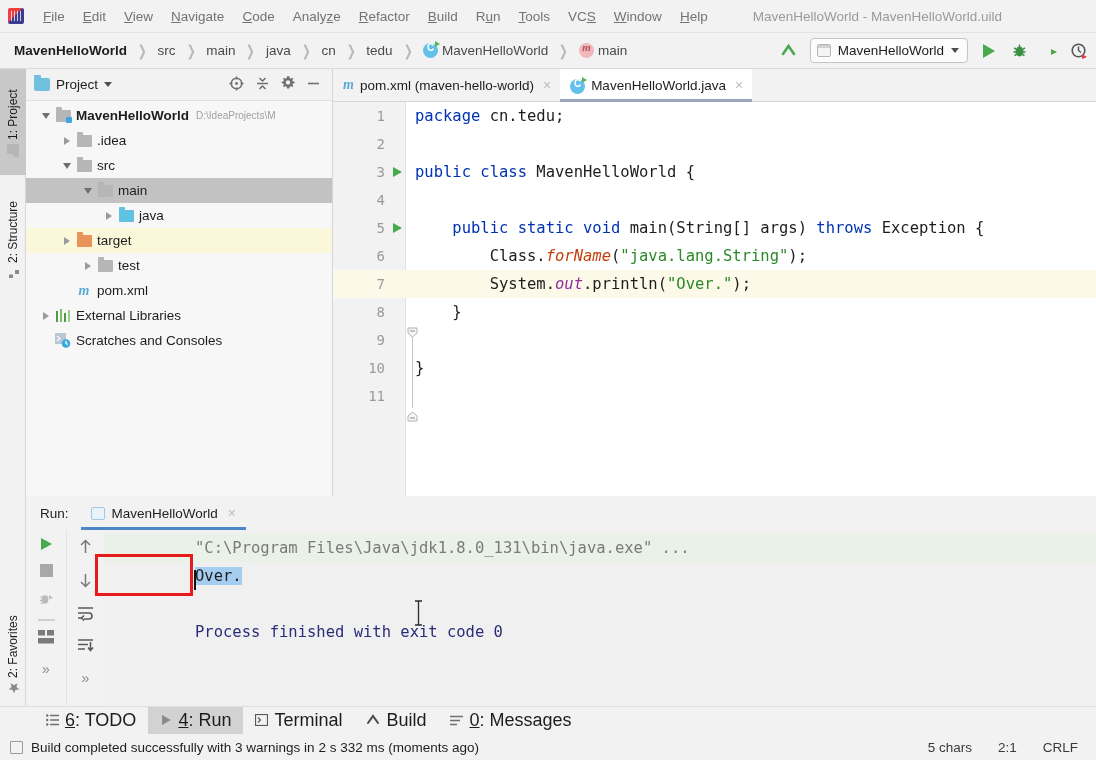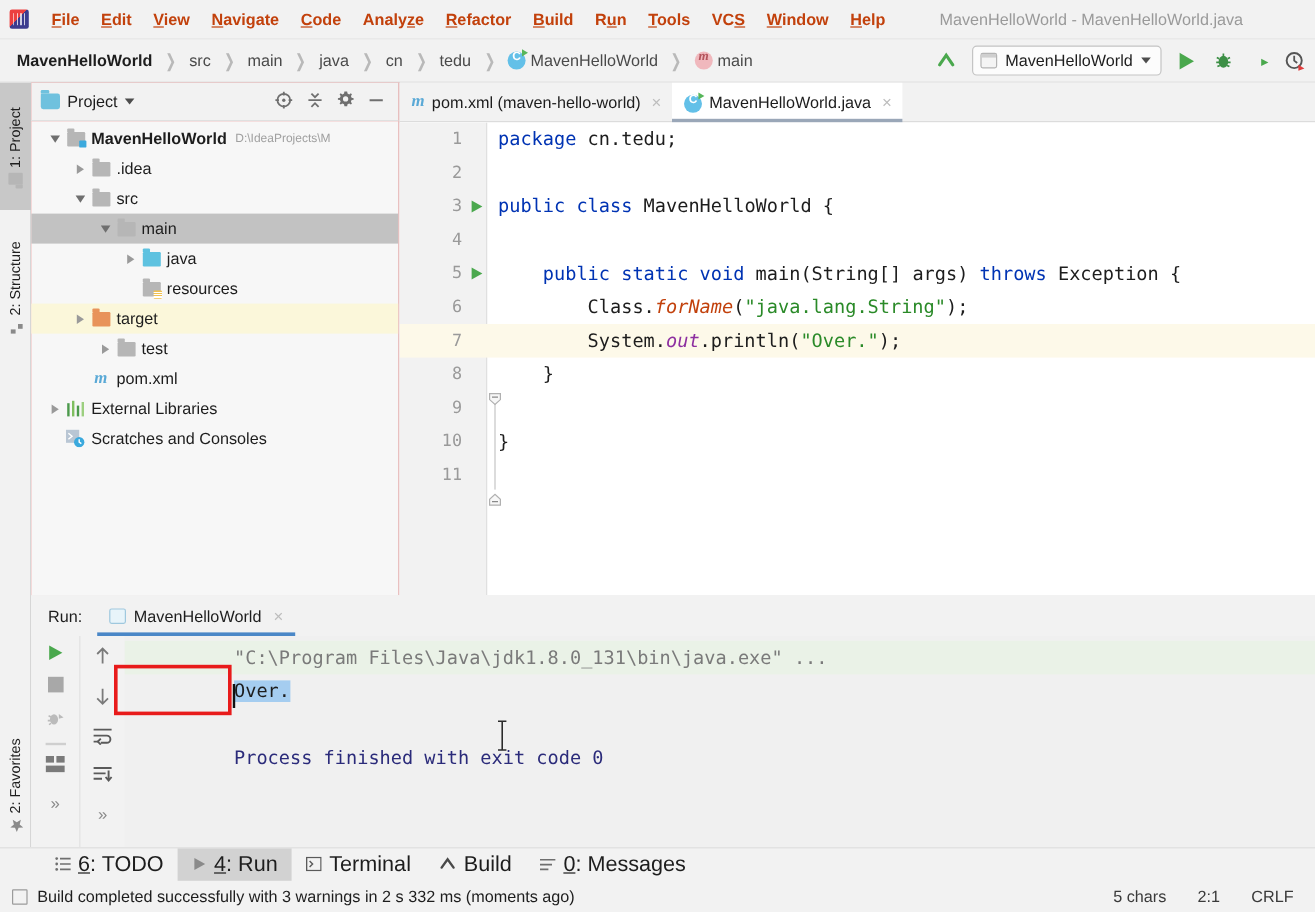--- a/index.html
+++ b/index.html
@@ -24,23 +24,22 @@
     width: 16px; height: 16px; margin-left: 8px; margin-right: 10px;
     background: linear-gradient(135deg,#ec4040 0%,#ec4040 45%,#3b3b8f 45%,#3b3b8f 100%);
     border-radius: 2px; position: relative; flex: 0 0 auto;
   }
   .app-logo::after {
     content:""; position:absolute; left:3px; top:3px; width:10px; height:10px;
     background: repeating-linear-gradient(90deg,#fff 0 1px,transparent 1px 3px);
     opacity:.75;
   }
   .menu-item {
-    padding: 3px 9px; font-size: 13.5px; color: #c2410c; cursor: default;
+    padding: 3px 9px; font-size: 13.5px; color: #737373; cursor: default;
     white-space: nowrap;
-    font-weight: bold;
   }
   .menu-item .mn { text-decoration: underline; }
   .win-title {
     margin-left: 36px; color: #9a9a9a; font-size: 13.5px; white-space: nowrap;
   }
 
   
   .navbar {
     position: absolute; top: 33px; left: 0; width: 1096px; height: 36px;
     background: #f2f2f2; display: flex; align-items: center;
@@ -246,21 +245,21 @@
         <div class="menu-item"><span class="mn">C</span>ode</div>
         <div class="menu-item">Analy<span class="mn">z</span>e</div>
         <div class="menu-item"><span class="mn">R</span>efactor</div>
         <div class="menu-item"><span class="mn">B</span>uild</div>
         <div class="menu-item">R<span class="mn">u</span>n</div>
         <div class="menu-item"><span class="mn">T</span>ools</div>
         <div class="menu-item">VC<span class="mn">S</span></div>
         <div class="menu-item"><span class="mn">W</span>indow</div>
         <div class="menu-item"><span class="mn">H</span>elp</div>
       </div>
-    <div class="win-title">MavenHelloWorld - MavenHelloWorld.java</div>
+    <div class="win-title">MavenHelloWorld - MavenHelloWorld.uild</div>
   </div>
 
   <div class="navbar">
     <div class="crumbs" id="crumbs">
         <span class="crumb root"><span>MavenHelloWorld</span></span>
         <span class="crumb-sep">❯</span>
         <span class="crumb"><span>src</span></span>
         <span class="crumb-sep">❯</span>
         <span class="crumb"><span>main</span></span>
         <span class="crumb-sep">❯</span>
@@ -415,30 +414,20 @@
         <div class="trow">
           <span style="flex: 0 0 auto; width: 73px; height: 1px;"></span>
           <span class="twist">
             <span class="tri-r"></span>
           </span>
           <span class="tico">
             <span class="fldr cyan"></span>
           </span>
           <span class="tlabel">java</span>
         </div>
-        <div class="trow">
-          <span style="flex: 0 0 auto; width: 73px; height: 1px;"></span>
-          <span class="twist"></span>
-          <span class="tico">
-            <span class="fldr grey" style="position:relative">
-              <span class="badge-yel"></span>
-            </span>
-          </span>
-          <span class="tlabel">resources</span>
-        </div>
         <div class="trow hl">
           <span style="flex: 0 0 auto; width: 31px; height: 1px;"></span>
           <span class="twist">
             <span class="tri-r"></span>
           </span>
           <span class="tico">
             <span class="fldr orange"></span>
           </span>
           <span class="tlabel">target</span>
         </div>

